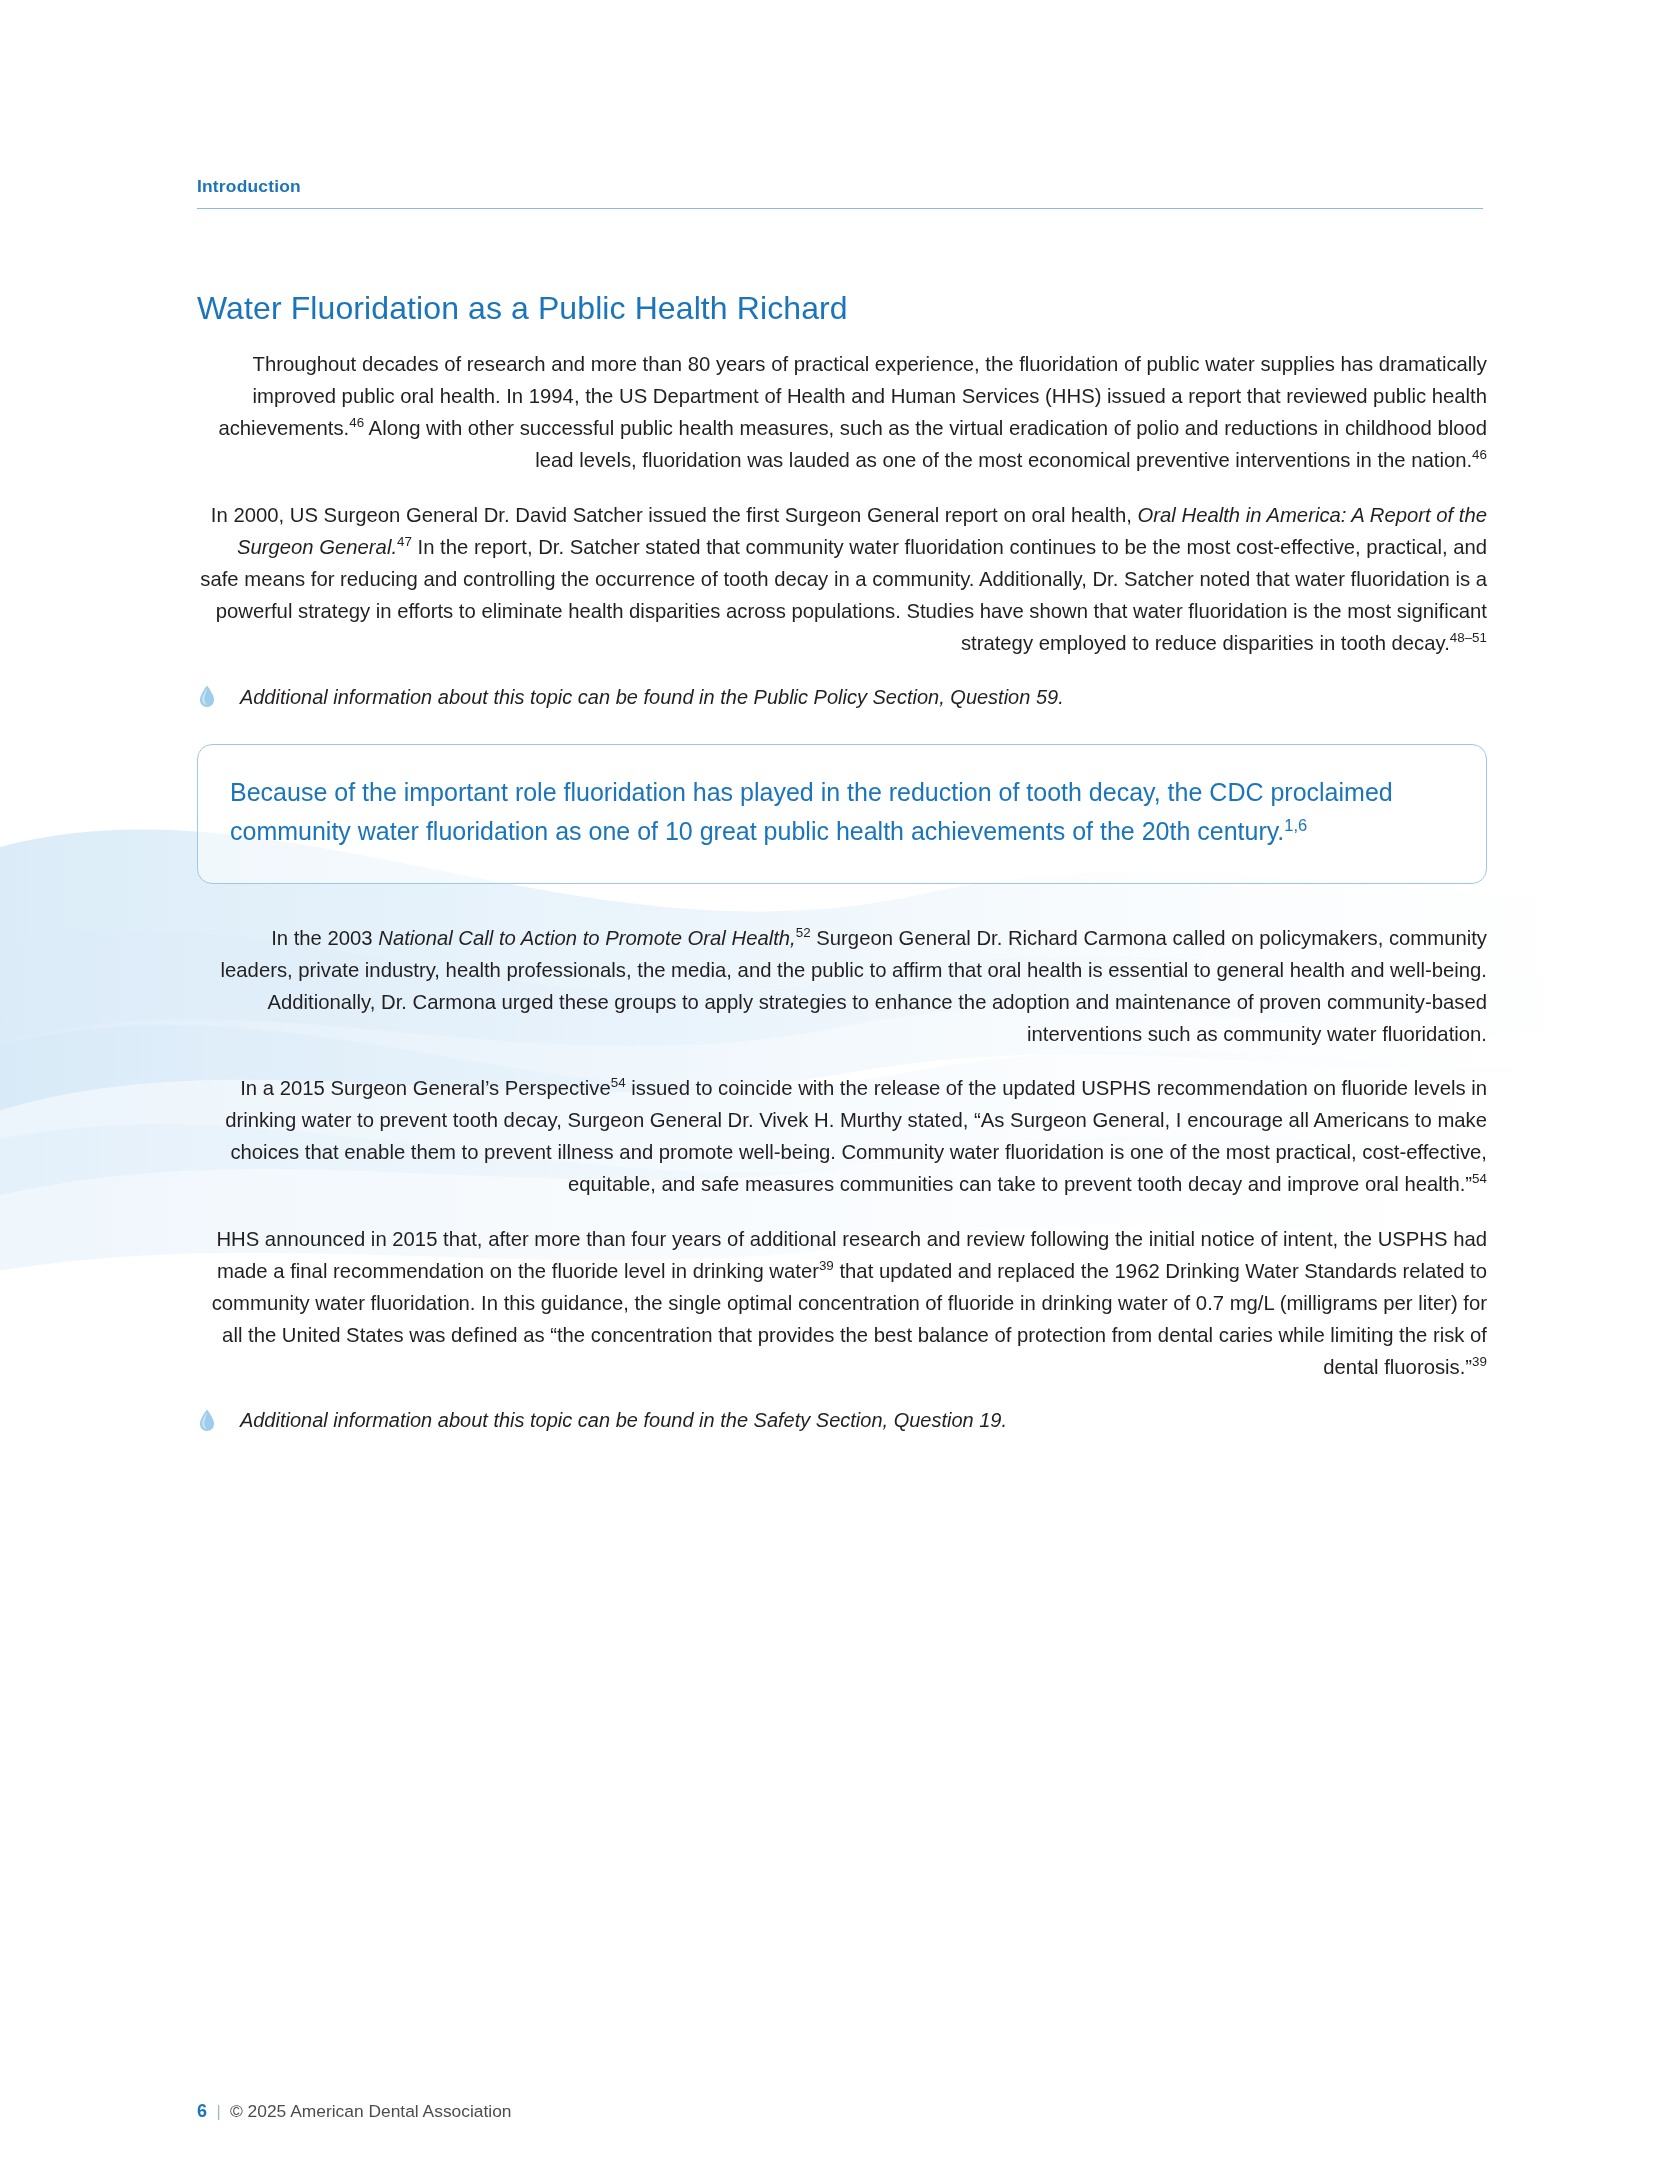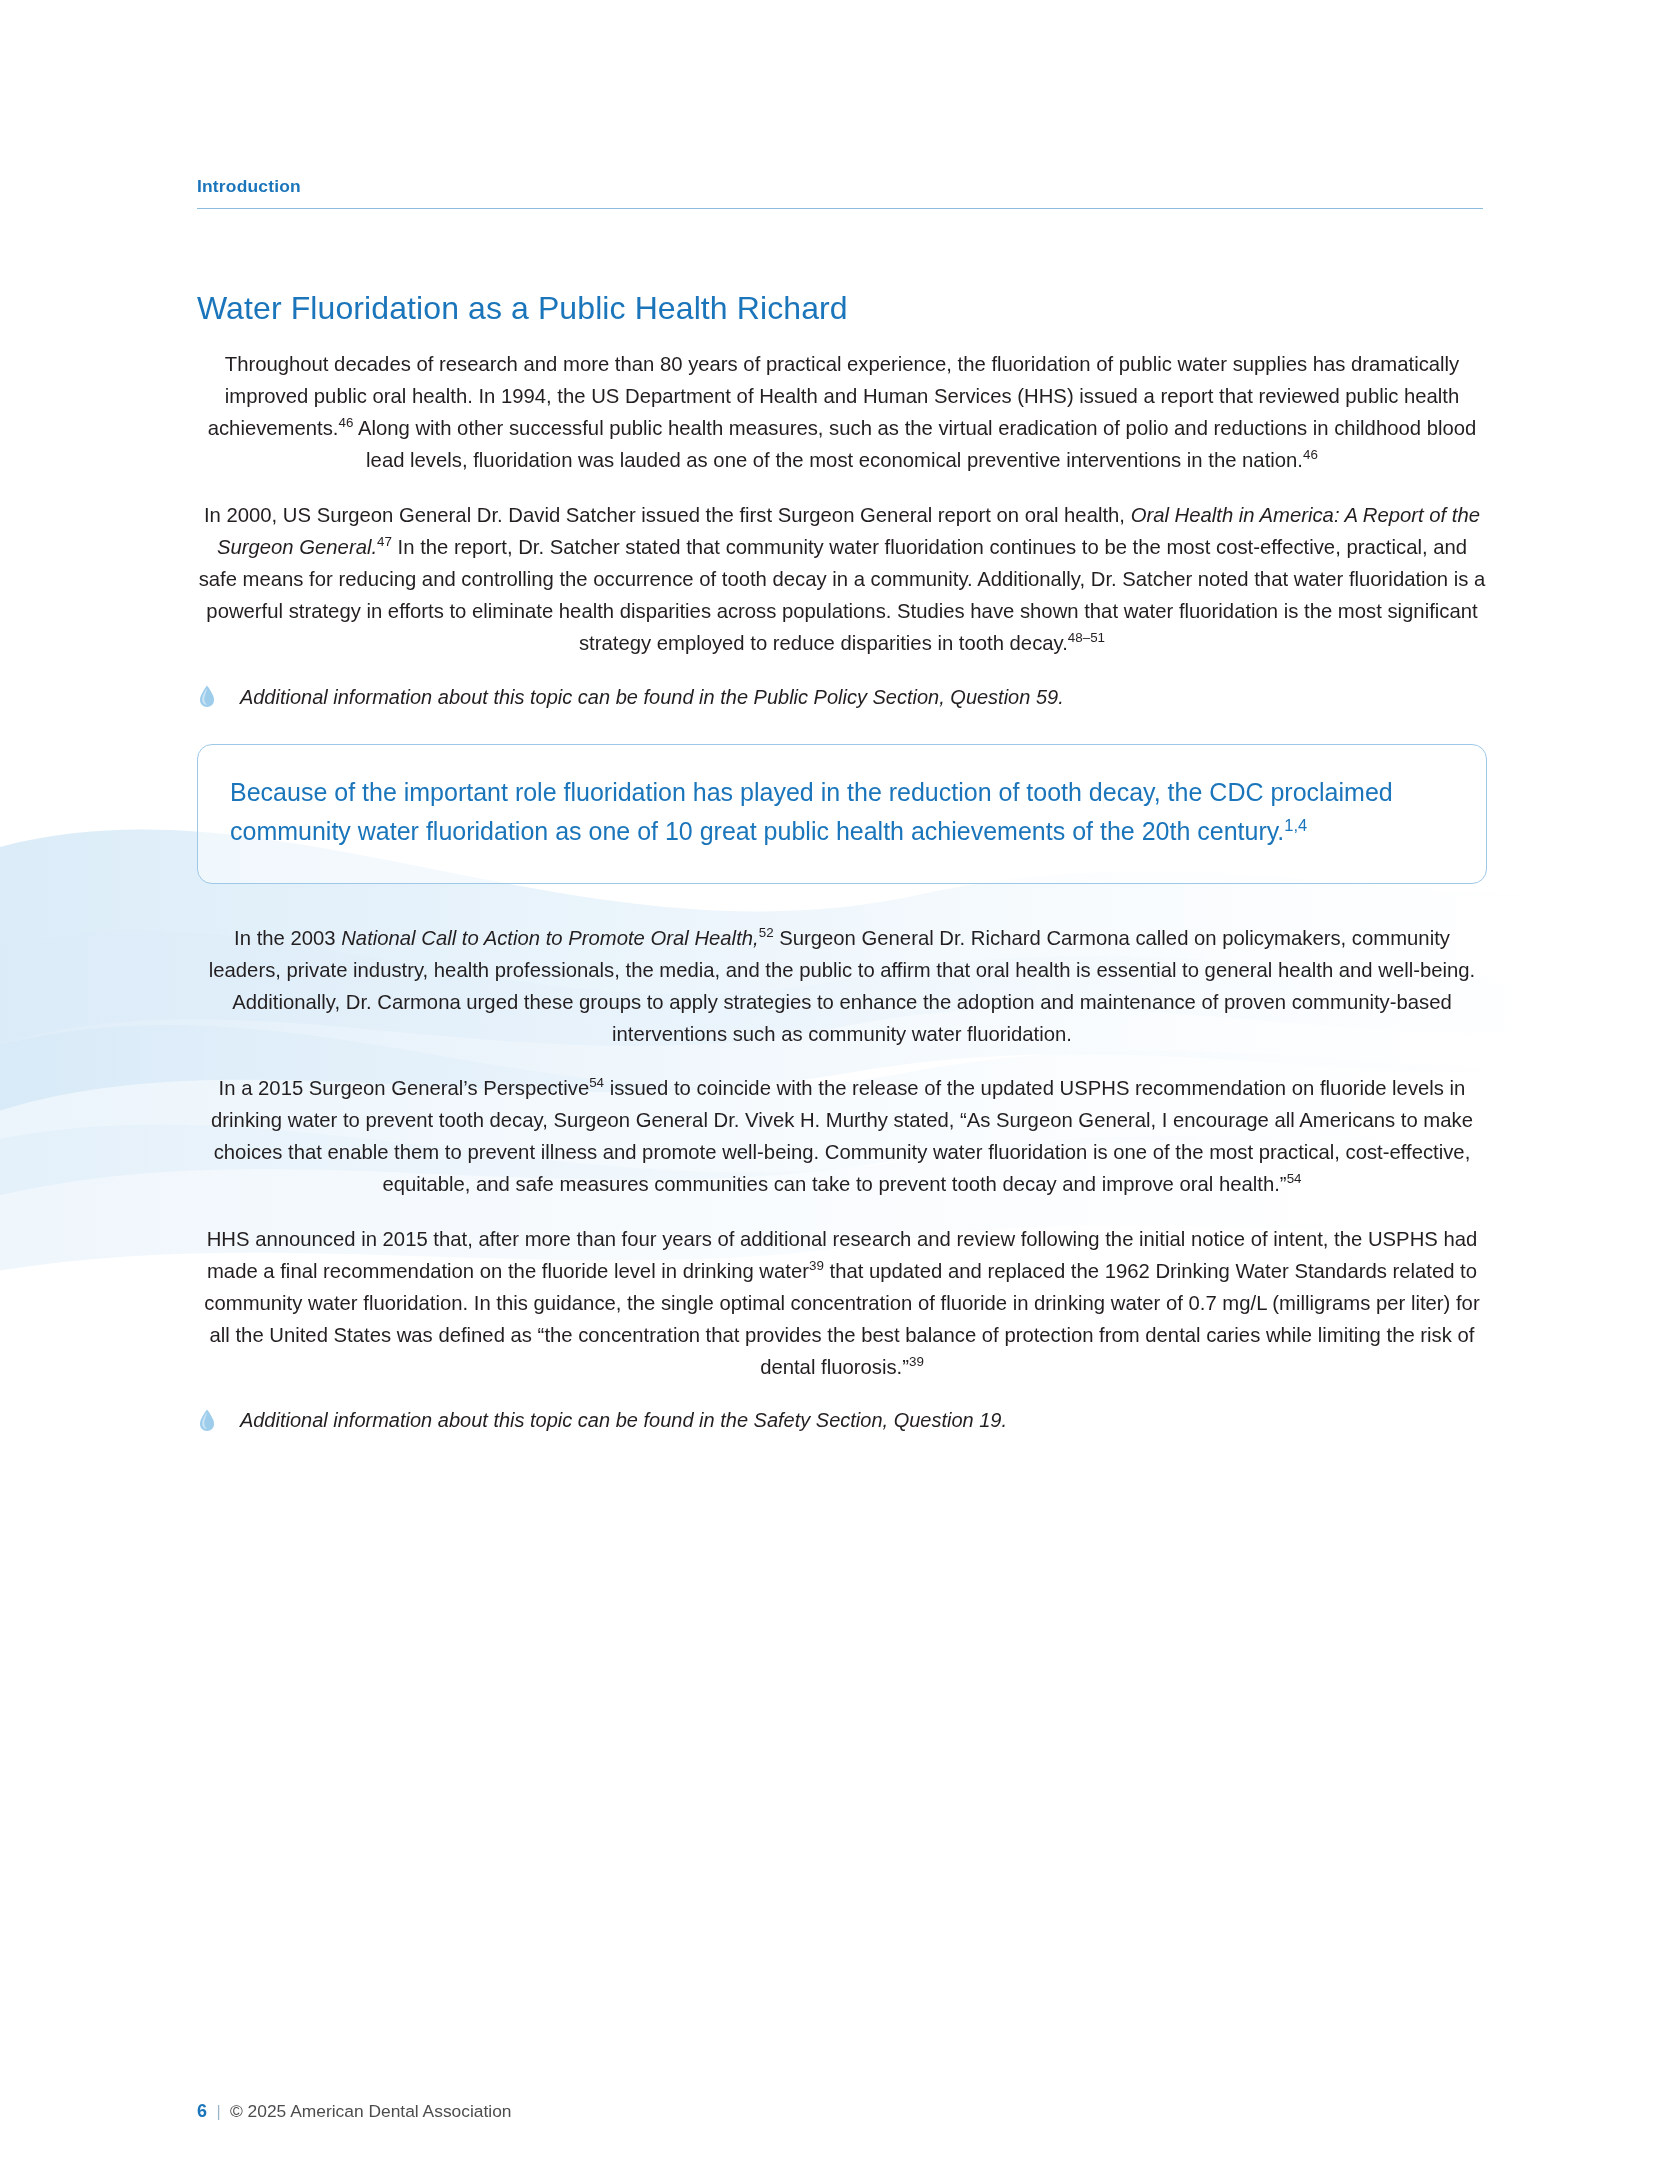--- a/index.html
+++ b/index.html
@@ -77,21 +77,21 @@
     color: #1b75bb;
     margin: 0 0 21px 0;
     line-height: 1.2;
     letter-spacing: 0.1px;
   }
   p.para {
     font-size: 20.3px;
     line-height: 32px;
     margin: 0 0 22.6px 0;
     color: #231f20;
-    text-align: center;
+    text-align: right;
   }
   p.para:last-child { margin-bottom: 0; }
   sup {
     font-size: 0.66em;
     vertical-align: super;
     line-height: 0;
   }
   em { font-style: italic; }
 
   
@@ -193,21 +193,21 @@
         <span class="drop-icon">
           <svg width="16" height="22.6" viewBox="0 0 17 24" aria-hidden="true">
             <path d="M8.5 0.5 C8.5 0.5 1 10 1 15.6 C1 20.1 4.4 23.3 8.5 23.3 C12.6 23.3 16 20.1 16 15.6 C16 10 8.5 0.5 8.5 0.5 Z" fill="#9ecdeb"></path>
             <path d="M8.5 3.5 C8.5 3.5 3.4 10.6 3.4 15.3 C3.4 18.6 5.7 21 8.5 21 C8.5 21 5.6 18.6 5.6 15.2 C5.6 11.6 8.5 6.2 8.5 3.5 Z" fill="#c9e4f5"></path>
           </svg>
         </span>
         <span class="note-text">Additional information about this topic can be found in the Public Policy Section, Question 59.</span>
       </div>
 
       <div class="callout">
-        <span class="callout-text">Because of the important role fluoridation has played in the reduction of tooth decay, the CDC proclaimed community water fluoridation as one of 10 great public health achievements of the 20th century.<sup>1,4</sup></span>
+        <span class="callout-text">Because of the important role fluoridation has played in the reduction of tooth decay, the CDC proclaimed community water fluoridation as one of 10 great public health achievements of the 20th century.<sup>1,6</sup></span>
       </div>
 
       <p class="para">In the 2003 <em>National Call to Action to Promote Oral Health,</em><sup>52</sup> Surgeon General Dr. Richard Carmona called on policymakers, community leaders, private industry, health professionals, the media, and the public to affirm that oral health is essential to general health and well-being. Additionally, Dr. Carmona urged these groups to apply strategies to enhance the adoption and maintenance of proven community-based interventions such as community water fluoridation.</p>
 
 
       <p class="para">In a 2015 Surgeon General’s Perspective<sup>54</sup> issued to coincide with the release of the updated USPHS recommendation on fluoride levels in drinking water to prevent tooth decay, Surgeon General Dr. Vivek H. Murthy stated, “As Surgeon General, I encourage all Americans to make choices that enable them to prevent illness and promote well-being. Community water fluoridation is one of the most practical, cost-effective, equitable, and safe measures communities can take to prevent tooth decay and improve oral health.”<sup>54</sup></p>
 
       <p class="para">HHS announced in 2015 that, after more than four years of additional research and review following the initial notice of intent, the USPHS had made a final recommendation on the fluoride level in drinking water<sup>39</sup> that updated and replaced the 1962 Drinking Water Standards related to community water fluoridation. In this guidance, the single optimal concentration of fluoride in drinking water of 0.7 mg/L (milligrams per liter) for all the United States was defined as “the concentration that provides the best balance of protection from dental caries while limiting the risk of dental fluorosis.”<sup>39</sup></p>
 
       <div class="note">

